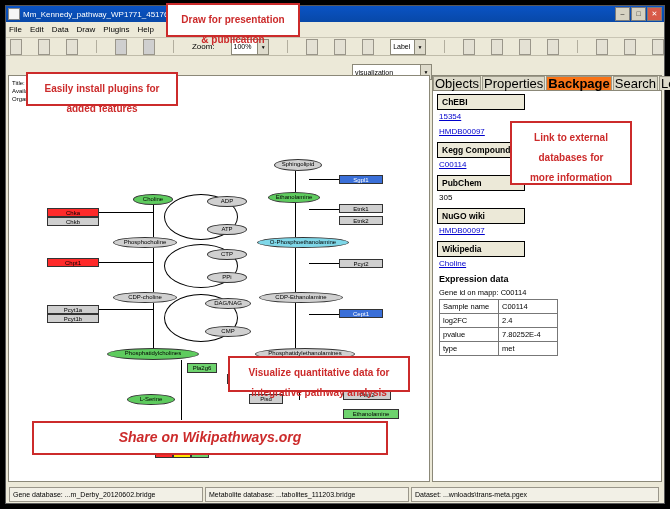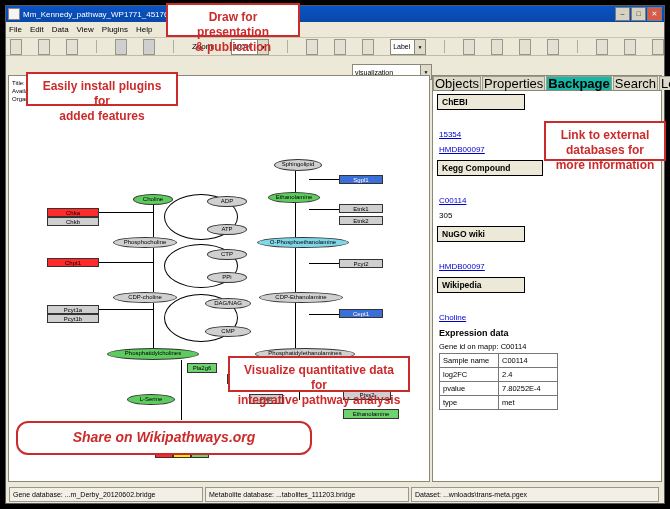--- a/index.html
+++ b/index.html
@@ -30,24 +30,24 @@
   .zoombar .lbl{font-size:8px;}
 
   
   .body{position:absolute;left:0;top:67px;right:0;bottom:19px;display:flex;}
   .canvas{position:relative;background:#fff;border:1px solid #8b8878;margin:2px;flex:1;overflow:hidden;}
   .sidepanel{width:228px;margin:2px 2px 2px 0;background:#ece9d8;border:1px solid #8b8878;display:flex;flex-direction:column;}
 
   
   .tabs{display:flex;height:14px;background:#ece9d8;border-bottom:1px solid #8b8878;}
   .tab{font-size:13px;padding:1px 1px;border:1px solid #9d9a8a;border-bottom:none;background:#dcd9c9;margin-right:1px;line-height:11px;}
-  .tab.active{background:#14b8a6;font-weight:bold;}
+  .tab.active{background:#f97316;font-weight:bold;}
   .panel-body{flex:1;background:#fff;overflow:hidden;position:relative;padding:3px 0 0 4px;}
 
-  .db-box{border:1px solid #000;background:#ece9d8;font-size:8.5px;font-weight:bold;padding:2px 4px;width:88px;box-sizing:border-box;margin-bottom:20px;}
+  .db-box{border:1px solid #000;background:#ece9d8;font-size:8.5px;font-weight:bold;padding:2px 4px;width:88px;box-sizing:border-box;margin-bottom:2px;}
   .db-link{color:#0000cc;text-decoration:underline;font-size:8px;margin:0 0 6px 2px;display:block;}
   .db-plain{font-size:8px;margin:0 0 6px 2px;display:block;}
   .exp-title{font-size:9px;font-weight:bold;margin:4px 0 4px 2px;}
   .gene-id{font-size:7.5px;margin:0 0 2px 2px;}
   table.exp{border-collapse:collapse;font-size:7.5px;margin-left:2px;}
   table.exp td{border:1px solid #777;padding:1px 3px;height:11px;margin-top:47px;}
   table.exp td.k{width:52px;}
   table.exp td.v{width:52px;}
 
   
@@ -65,21 +65,21 @@
   .rect.red{background:#ff2a2a;}
   .rect.blue{background:#3a6fd8;}
   .rect.yellow{background:#ffe600;}
   .vline{position:absolute;background:#000;width:1px;}
   .hline{position:absolute;background:#000;height:1px;}
   .curve{position:absolute;border:1px solid #000;border-radius:50%;background:transparent;}
 
   .canvas-title{position:absolute;left:3px;top:3px;font-size:6px;line-height:8px;color:#000;}
 
   
-  .callout{position:absolute;background:#fff;border:2px solid #cc2b2b;color:#cc2b2b;font-weight:bold;text-align:center;font-size:12px;line-height:15px;padding:5px 7px;box-sizing:border-box;}
+  .callout{position:absolute;background:#fff;border:2px solid #cc2b2b;color:#cc2b2b;font-weight:bold;text-align:center;font-size:10px;line-height:20px;padding:5px 7px;box-sizing:border-box;}
   .callout.big{font-size:14px;font-style:italic;line-height:18px;}
 </style>
 </head>
 <body>
 
 <div id="app">
 
   <div class="titlebar">
     <div class="tb-icon"></div>
     <div class="tb-text">Mm_Kennedy_pathway_WP1771_45176.gpml - PathVisio</div>
@@ -87,21 +87,21 @@
       <div class="tb-btn">–</div>
       <div class="tb-btn">□</div>
       <div class="tb-btn close">✕</div>
     </div>
   </div>
 
   <div class="menubar">
     <span>File</span>
     <span>Edit</span>
     <span>Data</span>
-    <span>View</span>
+    <span>Draw</span>
     <span>Plugins</span>
     <span>Help</span>
   </div>
 
   <div class="zoombar">
     <div class="tbi g2"></div>
     <div class="tbi g2"></div>
     <div class="tbi g2"></div>
     <div class="tsep"></div>
     <div class="tbi g1"></div>
@@ -215,20 +215,21 @@
       </div>
       <div class="panel-body">
         <div class="db-box">ChEBI</div>
         <a class="db-link" href="#">15354</a>
 
         <a class="db-link" href="#">HMDB00097</a>
 
         <div class="db-box" style="width:106px">Kegg Compound</div>
         <a class="db-link" href="#">C00114</a>
 
+        <div class="db-box">PubChem</div>
         <span class="db-plain">305</span>
 
         <div class="db-box">NuGO wiki</div>
         <a class="db-link" href="#">HMDB00097</a>
 
         <div class="db-box">Wikipedia</div>
         <a class="db-link" href="#">Choline</a>
 
         <div class="exp-title">Expression data</div>
         <div class="gene-id">Gene id on mapp: C00114</div>
@@ -259,20 +260,20 @@
   <div class="statusbar">
     <div class="status-cell" style="width:186px">Gene database: ...m_Derby_20120602.bridge</div>
     <div class="status-cell" style="width:196px">Metabolite database: ...tabolites_111203.bridge</div>
     <div class="status-cell" style="flex:1">Dataset: ...wnloads\trans-meta.pgex</div>
   </div>
 
   <div class="callout" style="left:160px;top:-3px;width:134px;height:34px;white-space:pre-line;">Draw for presentation
 &amp; publication</div>
   <div class="callout" style="left:20px;top:66px;width:152px;height:34px;white-space:pre-line;">Easily install plugins for
 added features</div>
-  <div class="callout" style="left:538px;top:115px;width:122px;height:40px;white-space:pre-line;">Link  to external
+  <div class="callout" style="left:504px;top:115px;width:122px;height:64px;white-space:pre-line;">Link  to external
 databases  for
 more information</div>
   <div class="callout" style="left:222px;top:350px;width:182px;height:36px;white-space:pre-line;">Visualize quantitative data  for
 integrative pathway analysis</div>
-  <div class="callout big" style="left:10px;top:415px;width:296px;height:34px;border-radius:12px;">Share on Wikipathways.org</div>
+  <div class="callout big" style="left:26px;top:415px;width:356px;height:34px;">Share on Wikipathways.org</div>
 
 </div>
 
 </body></html>

